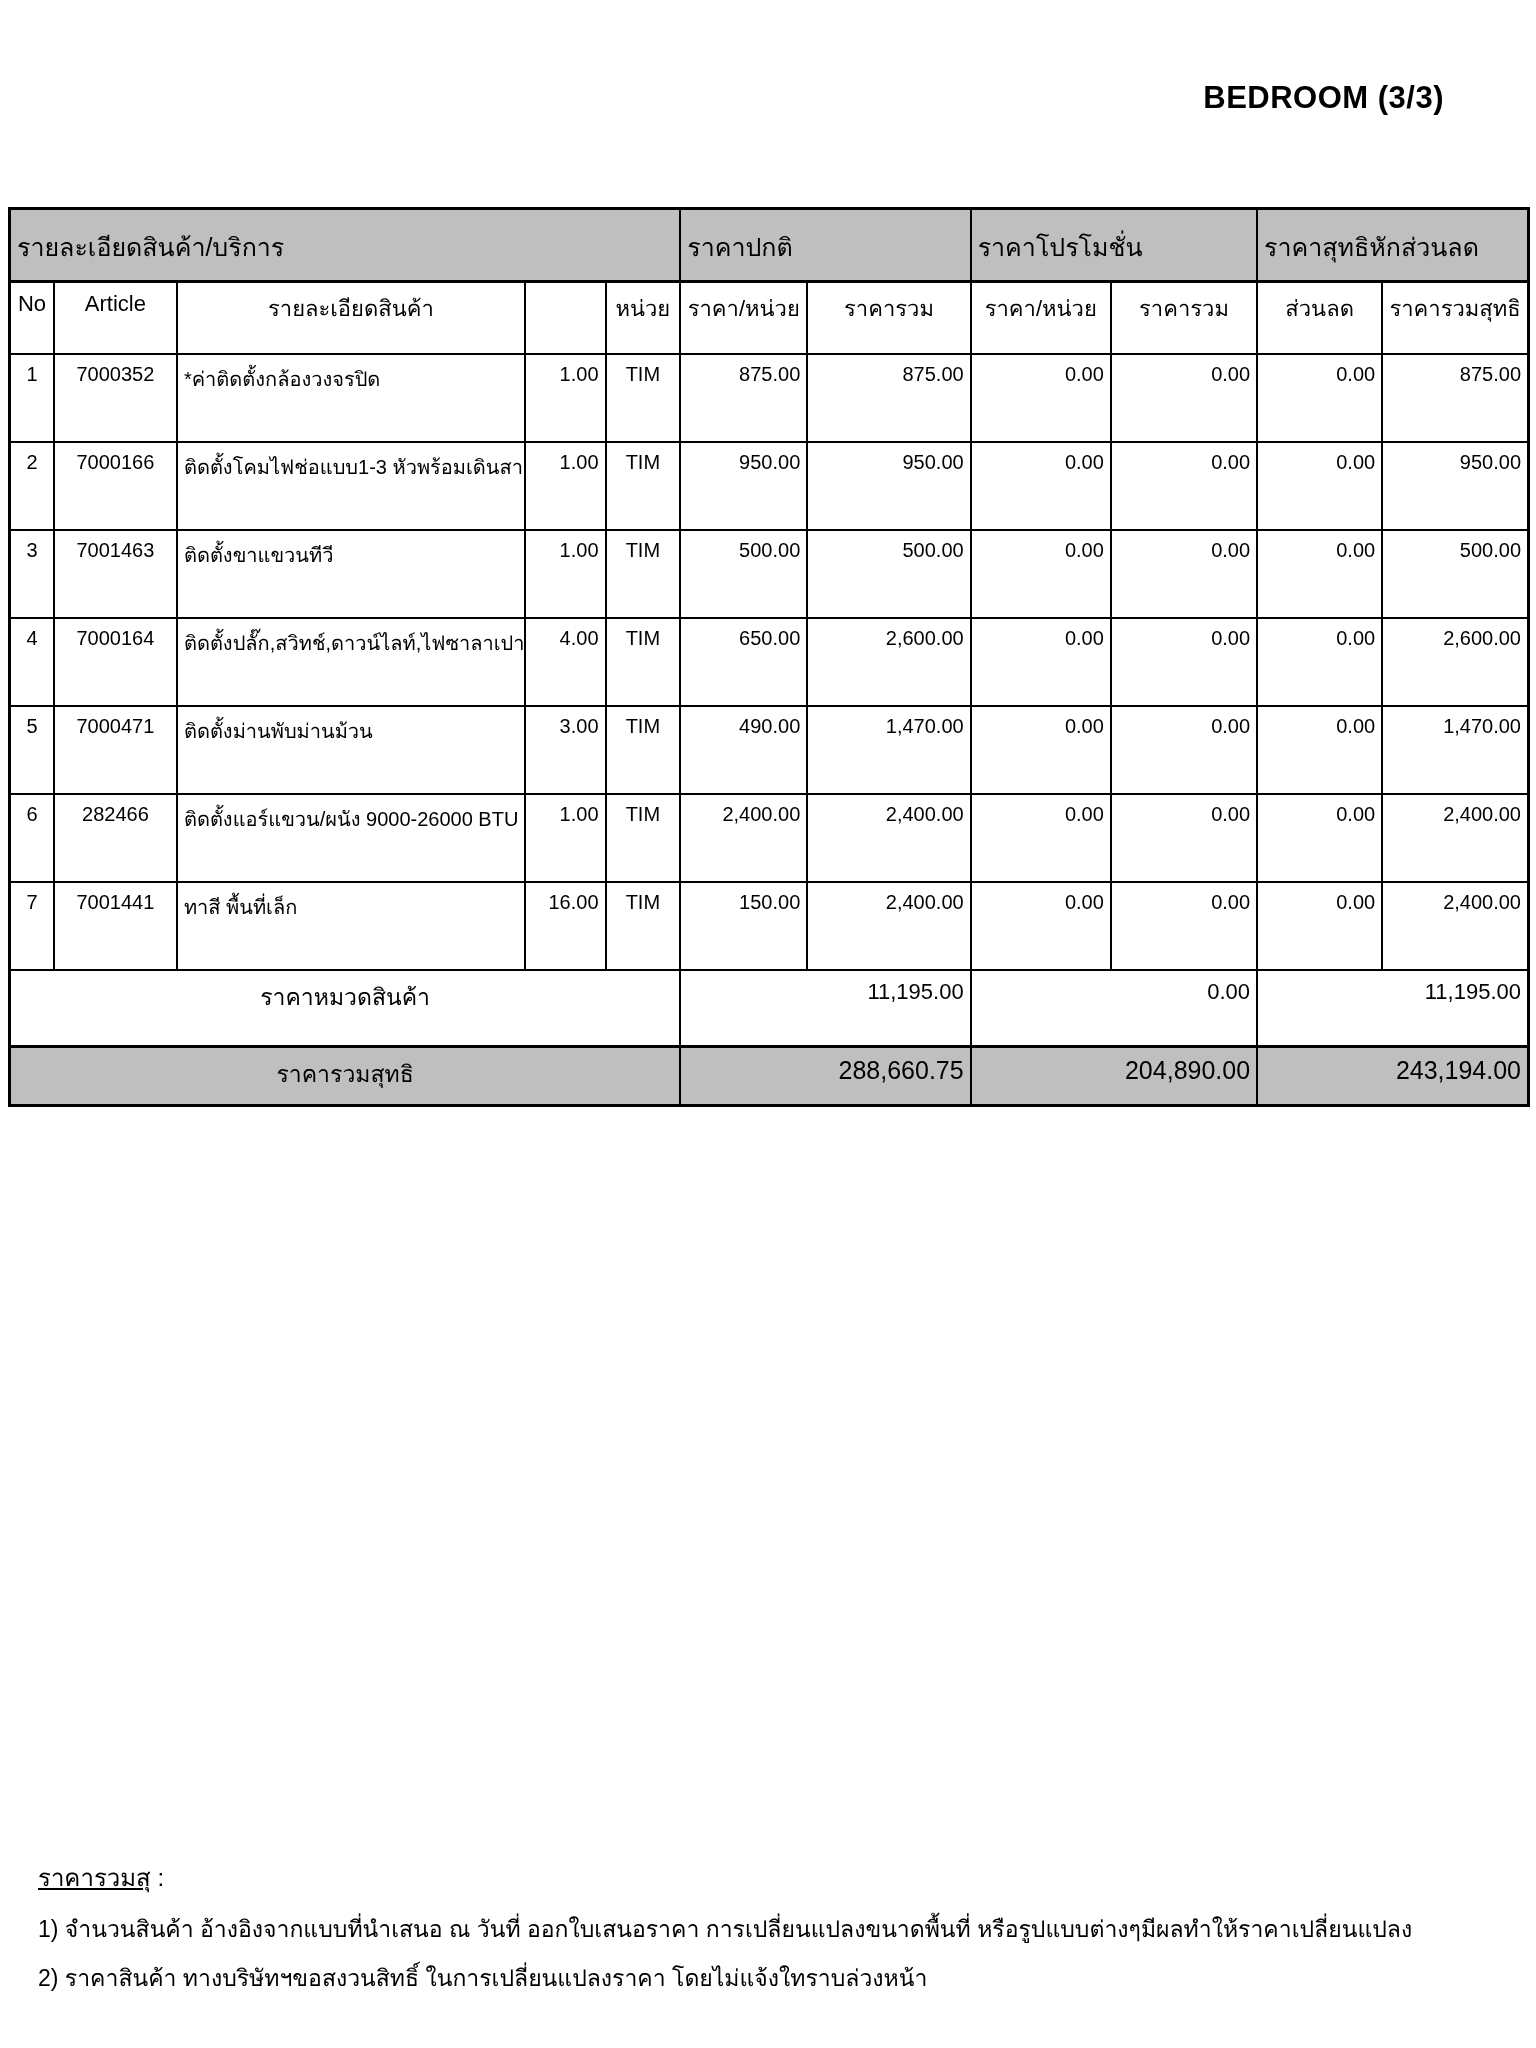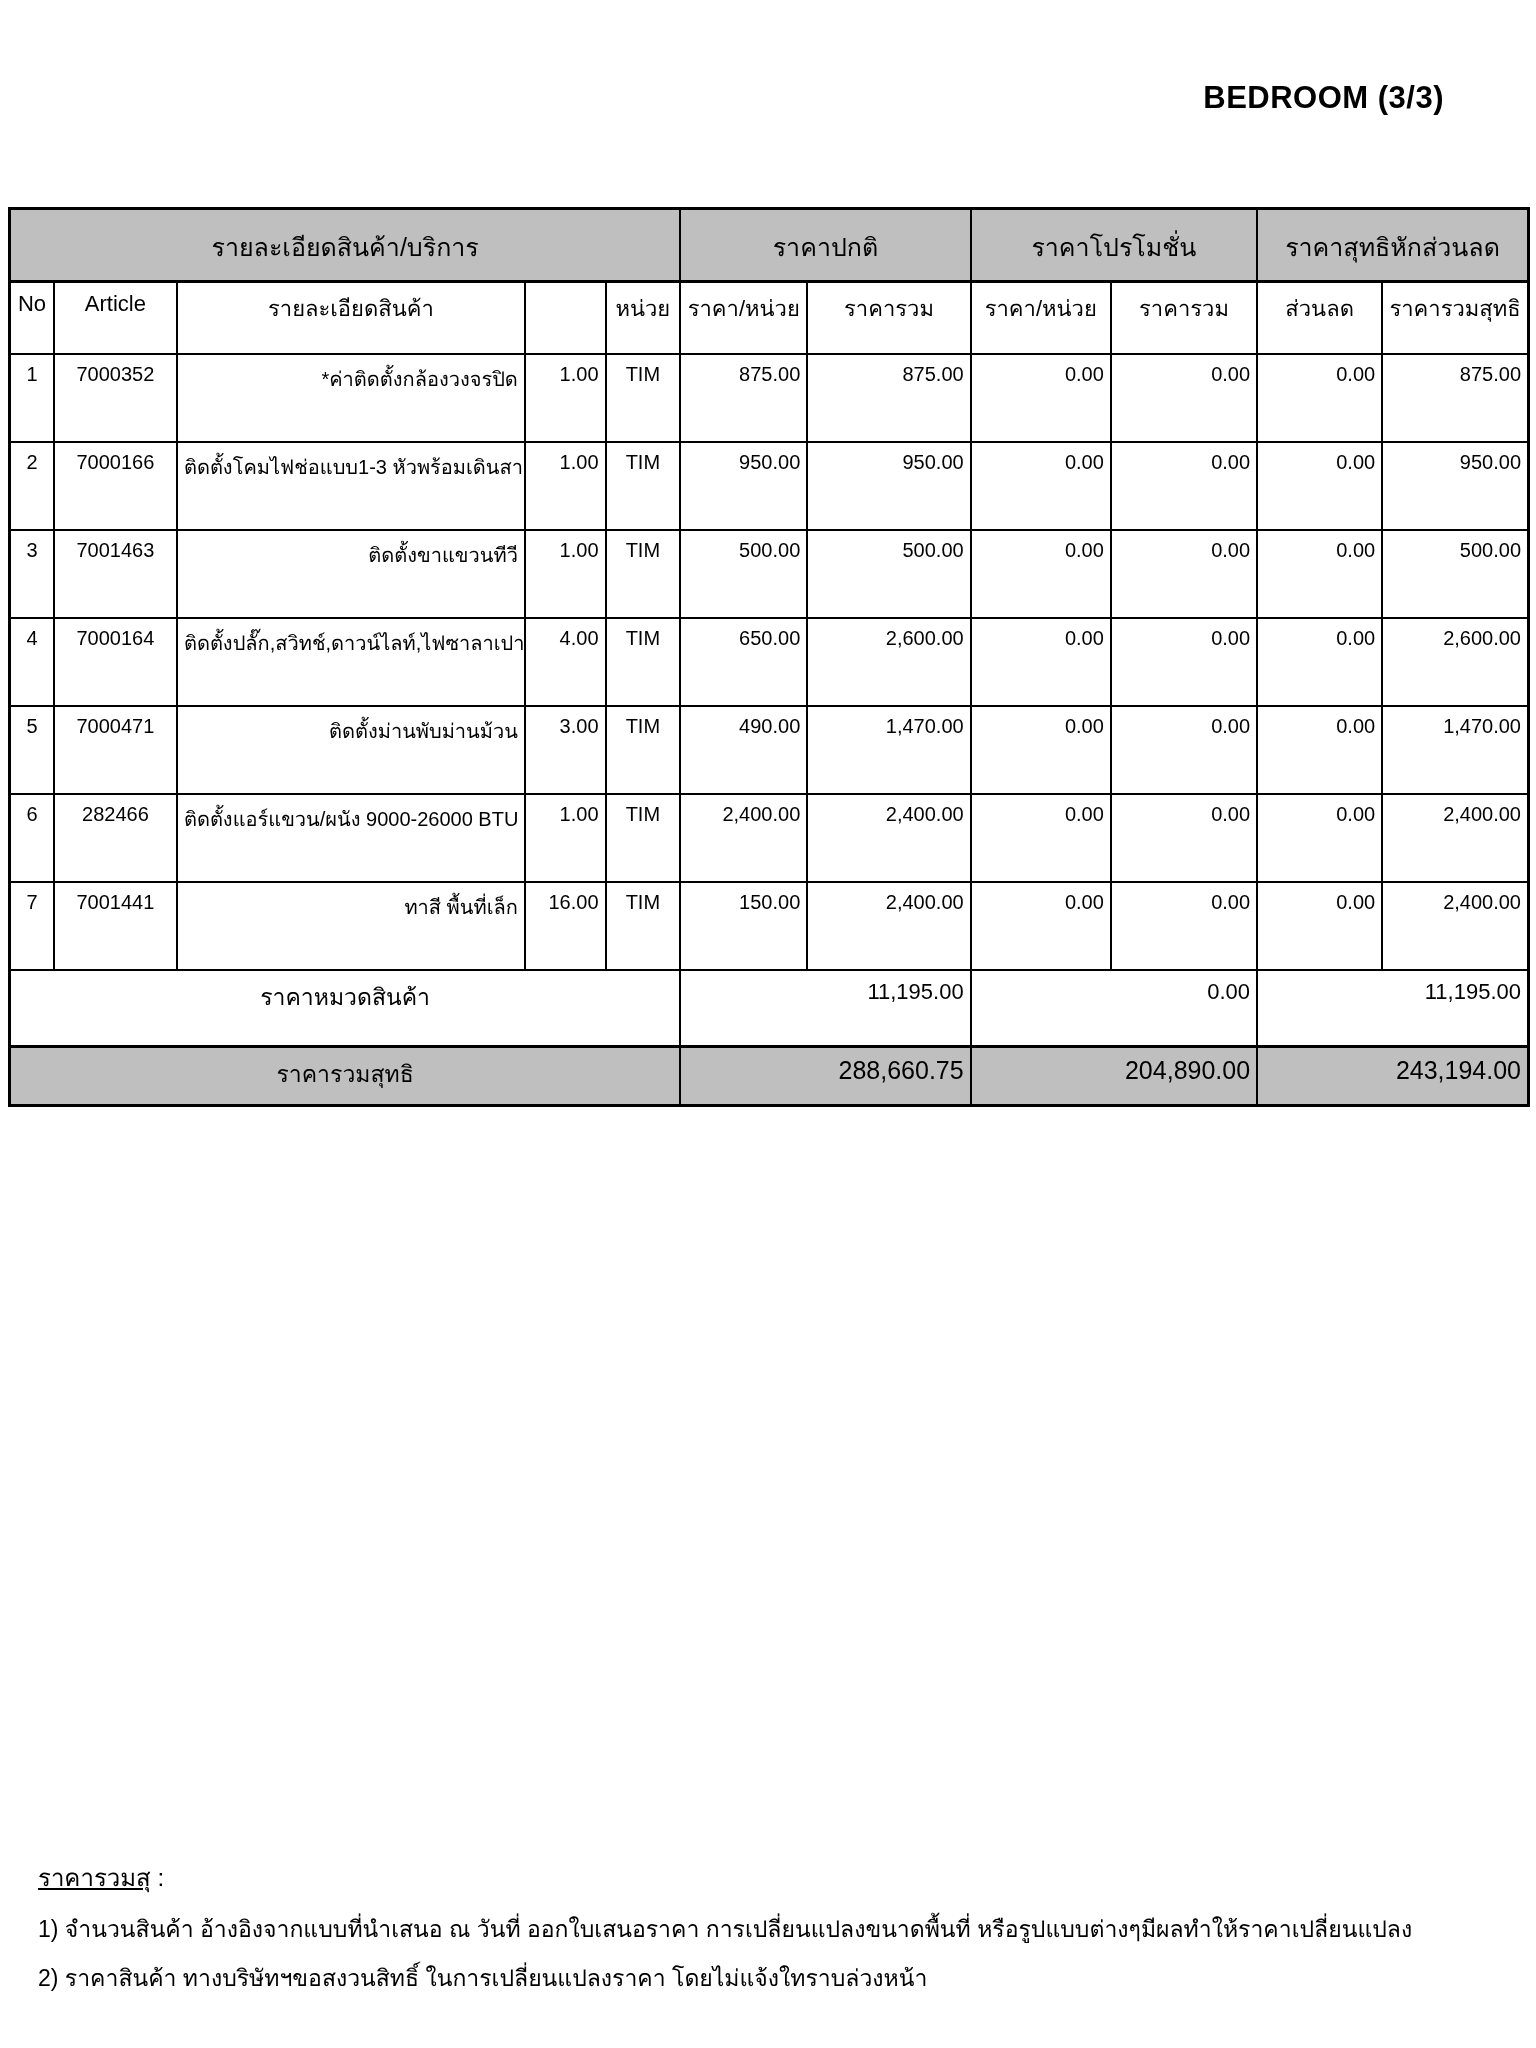--- a/index.html
+++ b/index.html
@@ -38,33 +38,33 @@
     vertical-align: top;
     padding: 8px 6px 4px 6px;
     font-weight: normal;
     overflow: hidden;
     white-space: nowrap;
   }
   tr.group-row th {
     background: #bfbfbf;
     height: 58px;
     font-size: 25px;
-    text-align: center;
+    text-align: left;
     vertical-align: middle;
     border-bottom: 3px solid #000000;
   }
   tr.head-row th {
     height: 58px;
     font-size: 22px;
     text-align: center;
     background: #ffffff;
   }
   tr.data-row td { height: 74px; font-size: 20px; }
   td.c { text-align: center; }
-  td.l { text-align: right; font-size: 19px; padding-left: 5px; }
+  td.l { text-align: left; font-size: 19px; padding-left: 5px; }
   td.r { text-align: right; padding-right: 8px; }
   tr.cat-row td { height: 62px; font-size: 22px; }
   tr.cat-row td.c { font-size: 23px; font-family: Liberation Serif, serif; }
   tr.grand-row td {
     height: 44px;
     font-size: 25px;
     background: #bfbfbf;
     border-top: 3px solid #000000;
   }
   tr.grand-row td.c { font-size: 23px; }

